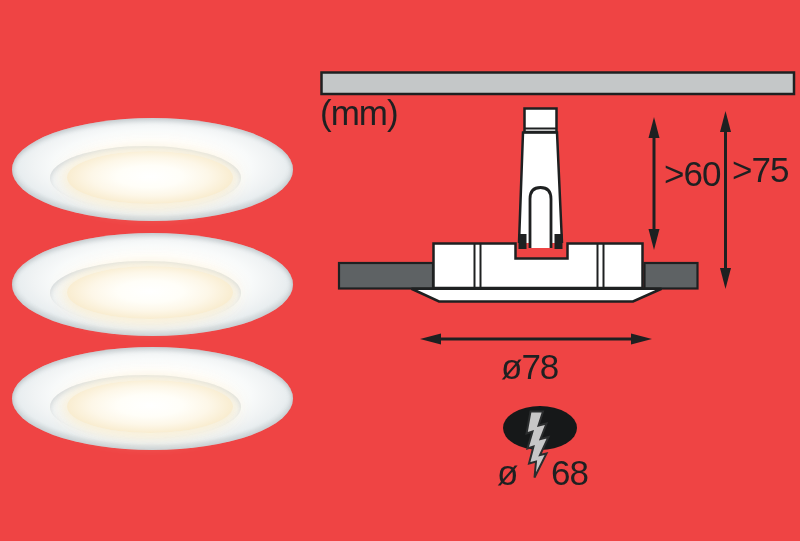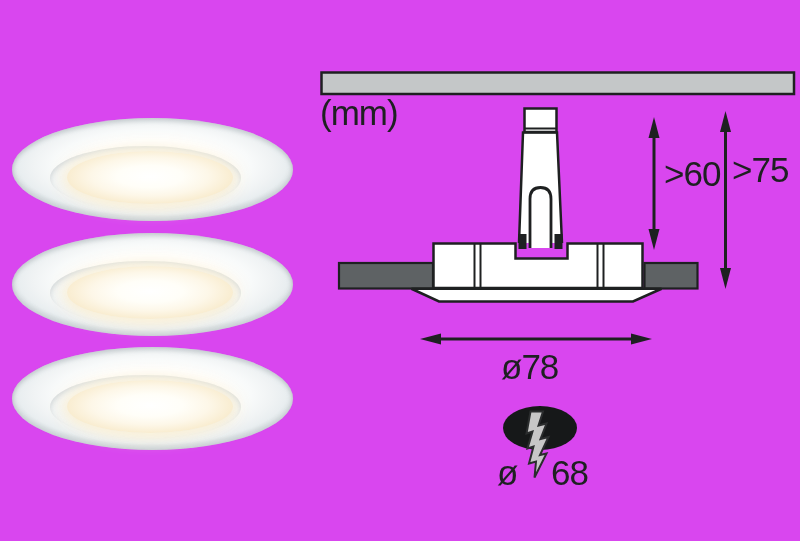--- a/index.html
+++ b/index.html
@@ -1,17 +1,17 @@
 <!DOCTYPE html>
 <html><head>
 <meta charset="utf-8">
 <style>
   html,body{margin:0;padding:0;background:#fff;}
   .stage{
-    position:relative;width:800px;height:541px;background:#d946ef;
+    position:relative;width:800px;height:541px;background:#ef4444;
     font-family:"Liberation Sans",sans-serif;overflow:hidden;
   }
   
   .lights{position:absolute;left:0;top:0;width:310px;height:541px;}
   .light{position:absolute;left:12px;width:281px;height:103px;}
   .light-outer{
     position:absolute;left:0;top:0;width:281px;height:103px;border-radius:50%;
     background:radial-gradient(ellipse 50% 50% at 50% 46%,
       #ffffff 50%,#f8fafa 70%,#f0f3f4 85%,#e9eef0 95%,#e0e6e8 100%);
     box-shadow:inset 0 3px 4px rgba(145,155,160,.40),

